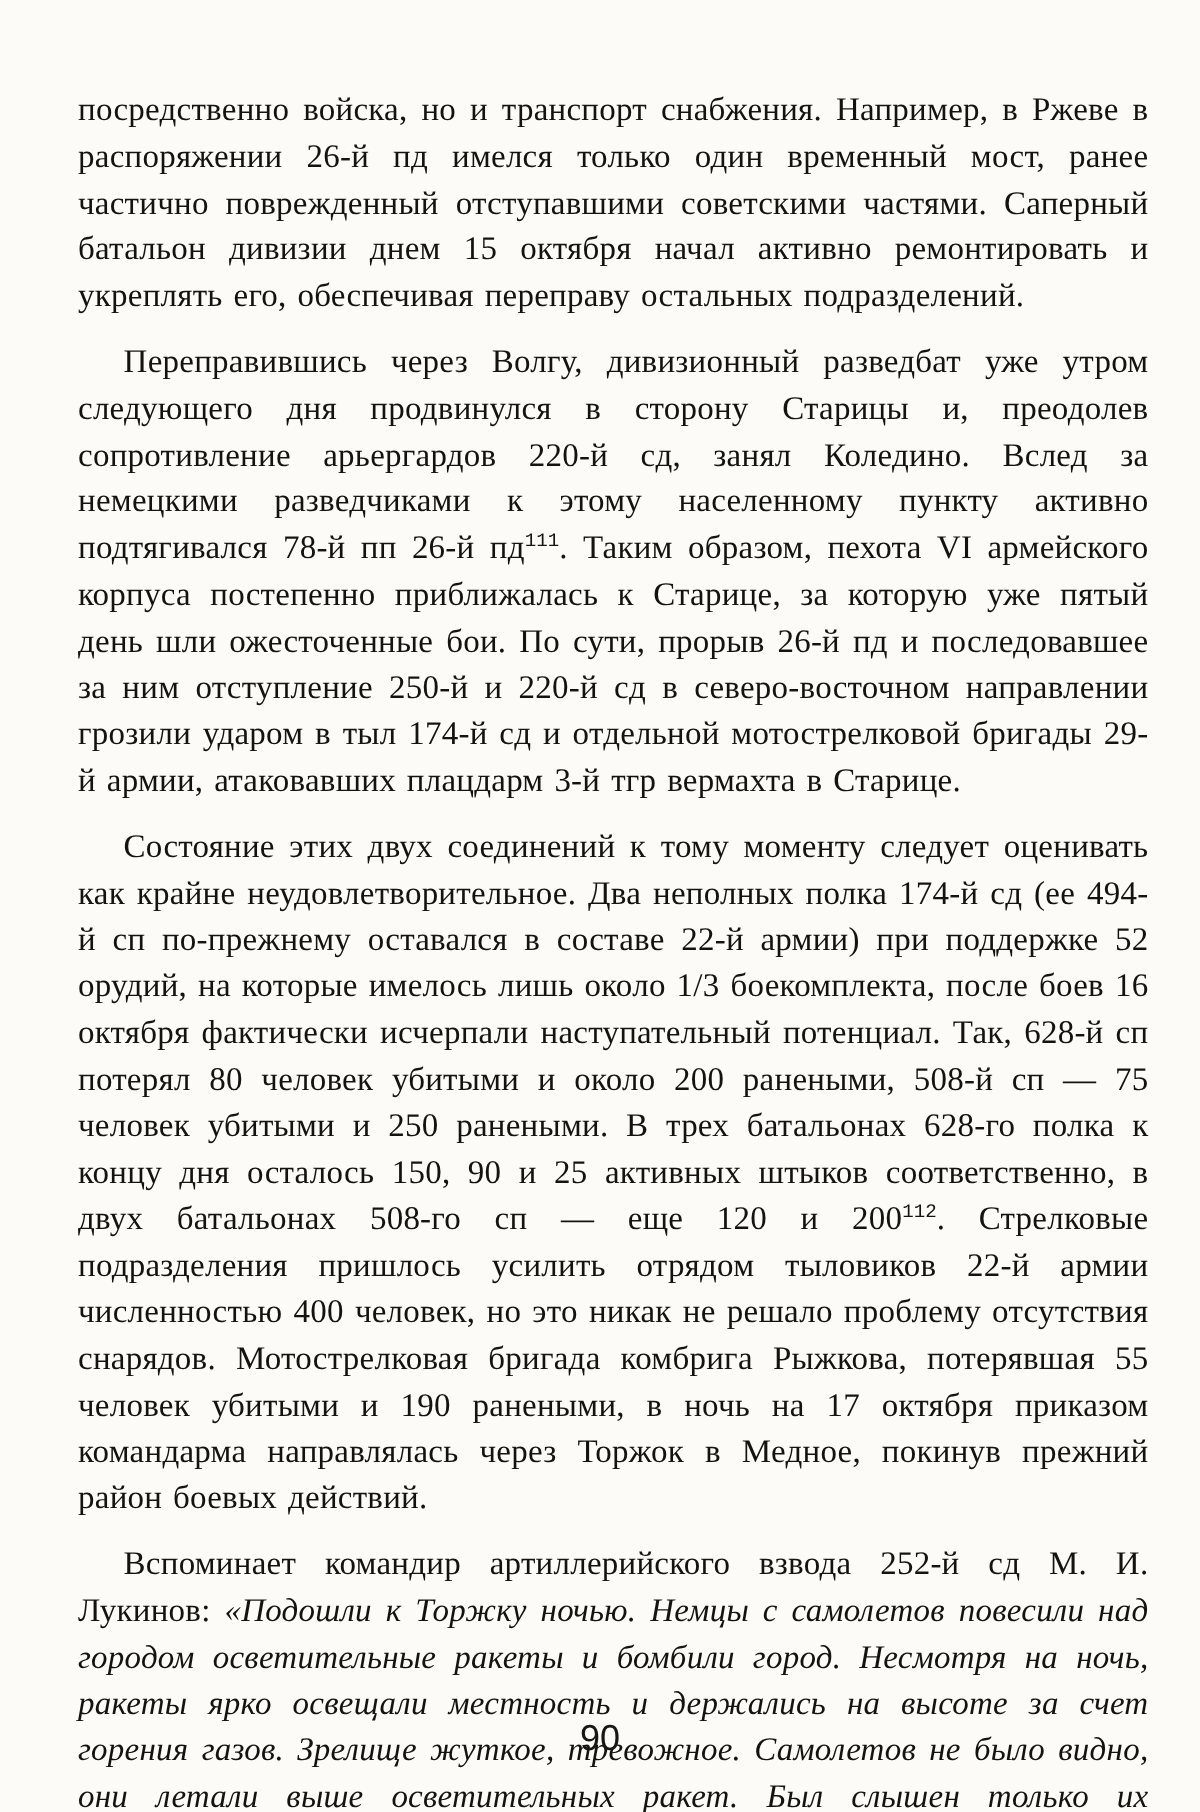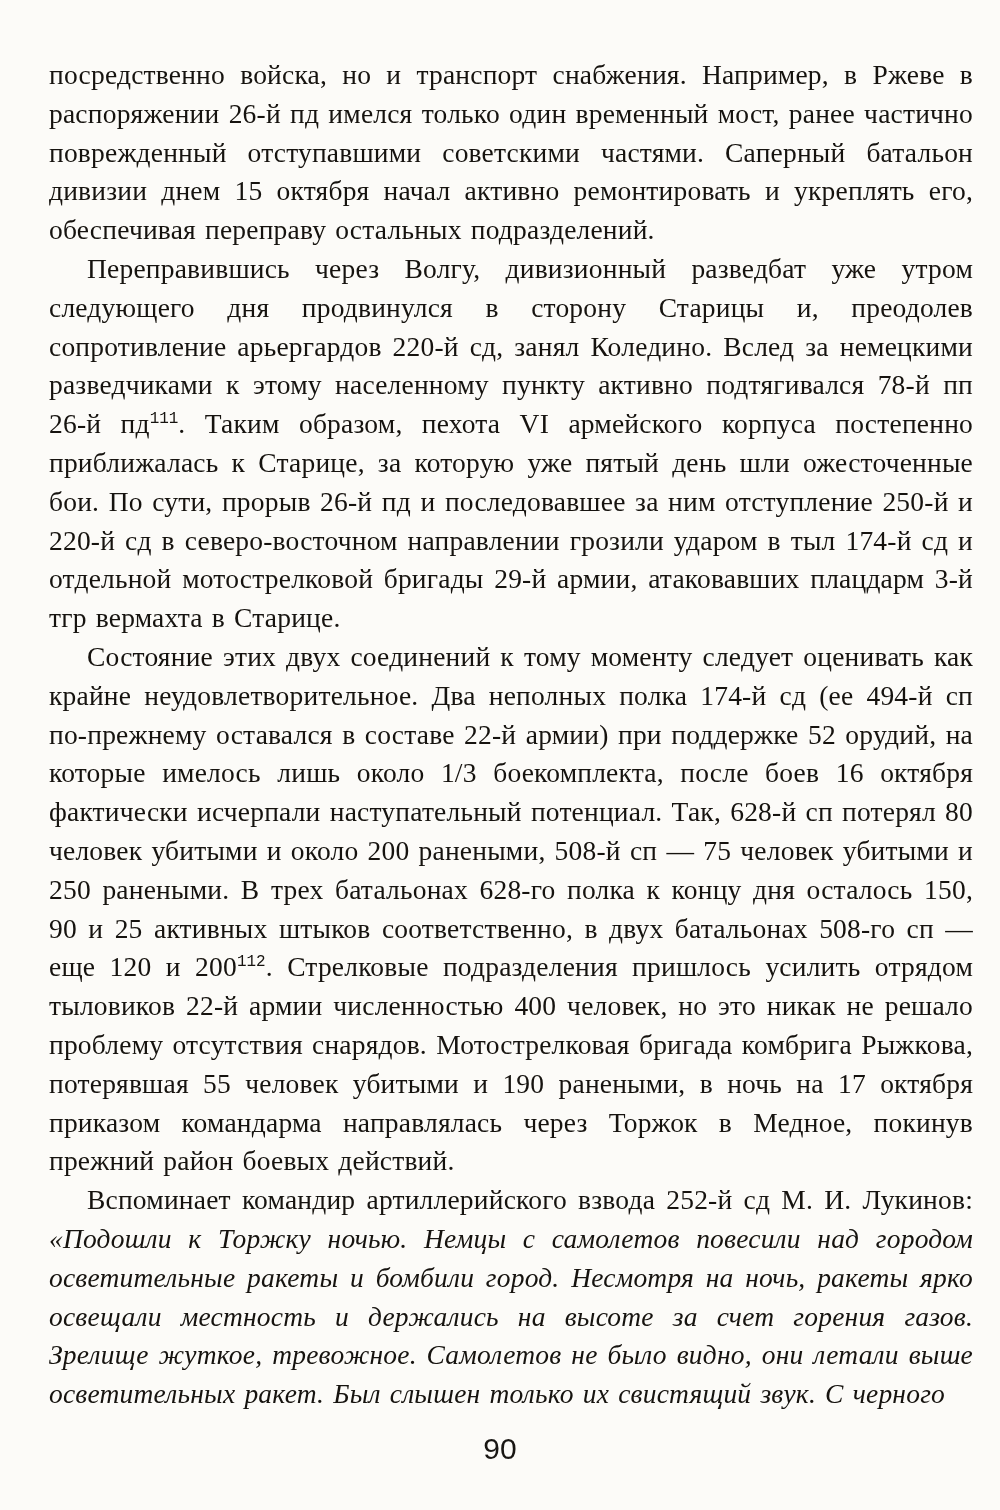--- a/index.html
+++ b/index.html
@@ -18,21 +18,21 @@
     position: relative;
     box-sizing: border-box;
     width: 1000px;
     height: 1510px;
     padding: 56px 27px 0 49px;
   }
   .text-block {
     width: 924px;
   }
   .para {
-    margin: 0;
+    margin: 16px;
     font-size: 27.5px;
     line-height: 38.8px;
     text-align: justify;
     letter-spacing: 0.2px;
     word-spacing: 2px;
   }
   .para.indent {
     text-indent: 38px;
   }
   .para sup {

